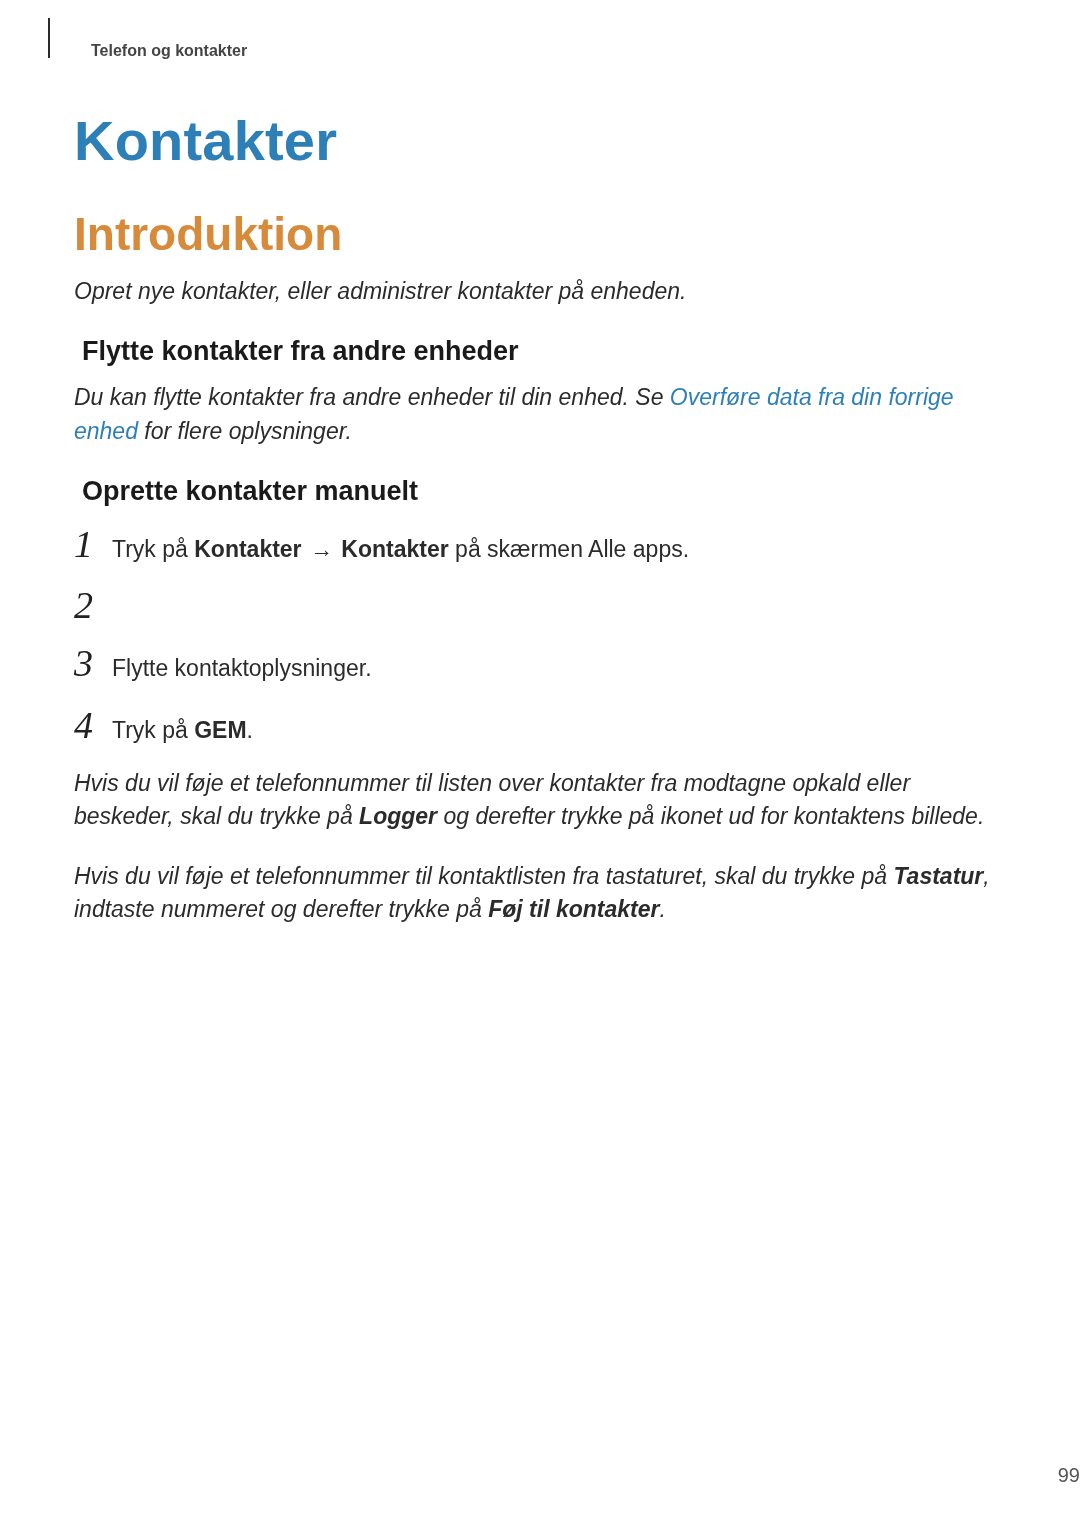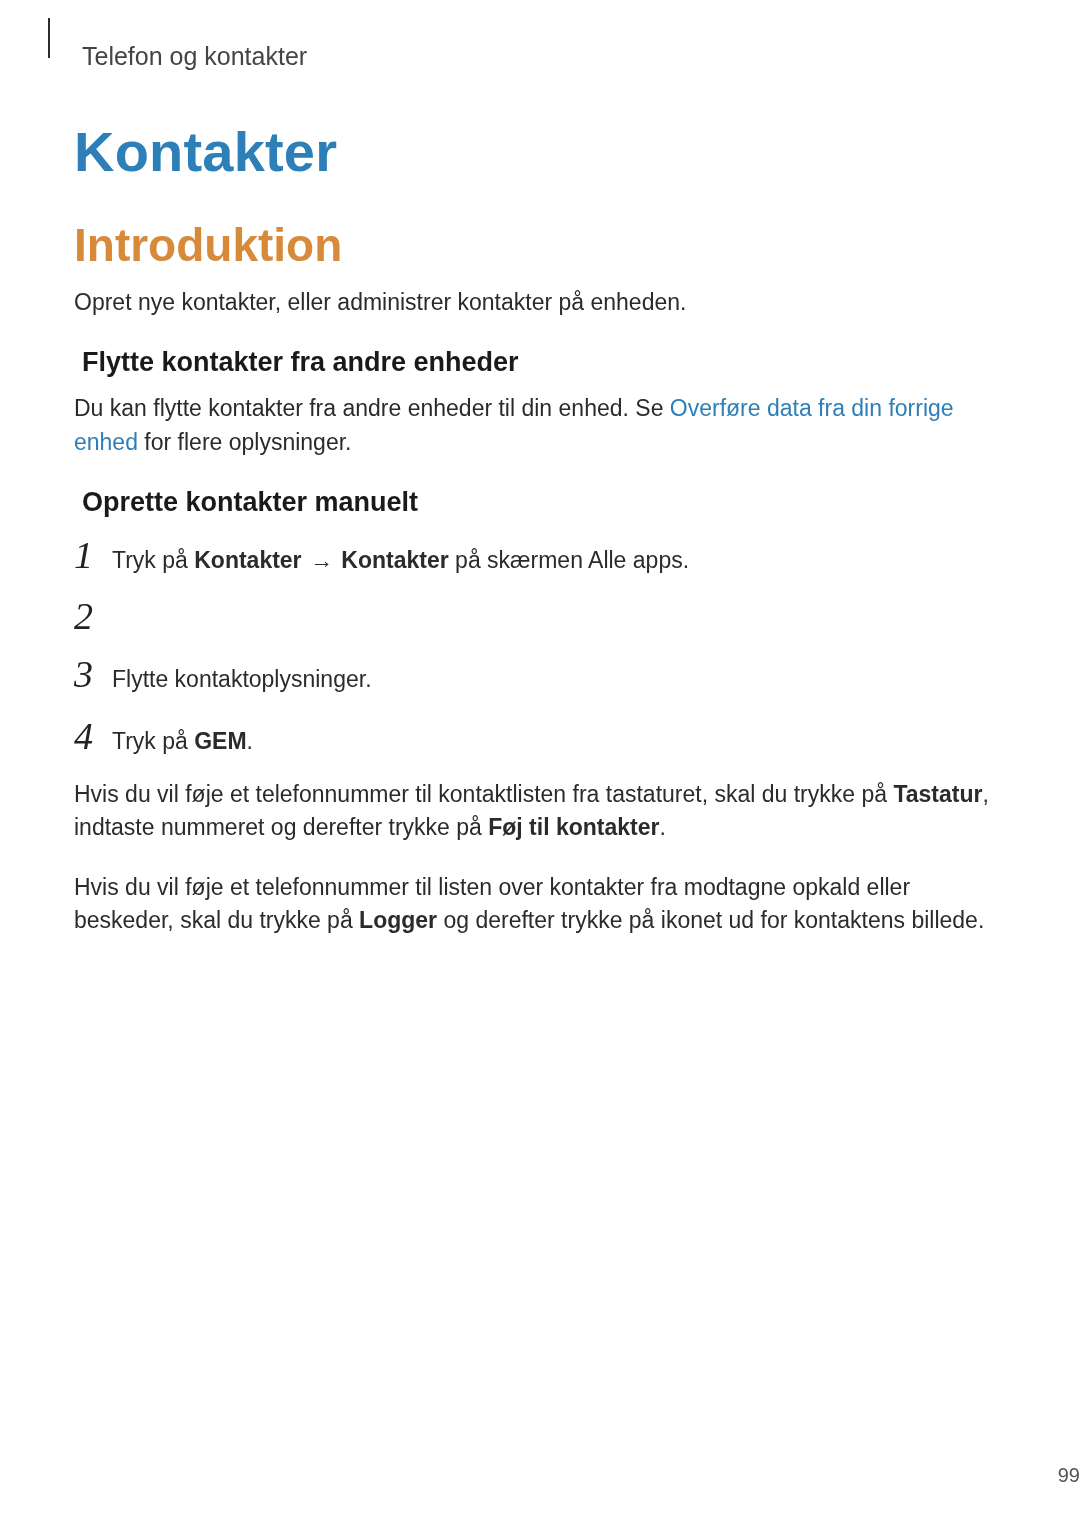--- a/index.html
+++ b/index.html
@@ -20,43 +20,44 @@
     padding: 28px 74px 0 74px;
   }
   .header-line {
     position: absolute;
     left: 48px;
     top: 18px;
     height: 40px;
     border-left: 2px solid #2b2b2b;
   }
   .breadcrumb {
-    font-size: 25px;
+    font-size: 16px;
     color: #444;
-    margin: 14px 0 0 8px;
-    font-weight: 400;
+    margin: 14px 0 0 17px;
+    font-weight: 700;
   }
   h1.title {
     color: #2d7fb8;
     font-size: 56px;
     font-weight: 700;
     margin: 48px 0 34px 0;
     letter-spacing: 0.2px;
   }
   h2.section {
     color: #d88a3b;
     font-size: 46px;
     font-weight: 600;
     margin: 26px 0 14px 0;
   }
   p.body {
     font-size: 23px;
     line-height: 1.45;
     margin: 10px 0 26px 0;
     color: #2b2b2b;
+    font-style: italic;
   }
   h3.subsection {
     font-size: 27px;
     font-weight: 600;
     margin: 28px 0 14px 8px;
     color: #1a1a1a;
   }
   a.link {
     color: #2d7fb8;
     text-decoration: none;
@@ -142,21 +143,21 @@
     <div class="step">
       <div class="step-num">4</div>
       <div class="step-text">
         <span>Tryk på </span><b>GEM</b><span>.</span>
       </div>
     </div>
 
   </div>
 
   <p class="body">
-    <span>Hvis du vil føje et telefonnummer til kontaktlisten fra tastaturet, skal du trykke på </span><b>Tastatur</b><span>, indtaste nummeret og derefter trykke på </span><b>Føj til kontakter</b><span>.</span>
+    <span>Hvis du vil føje et telefonnummer til listen over kontakter fra modtagne opkald eller beskeder, skal du trykke på </span><b>Logger</b><span> og derefter trykke på ikonet ud for kontaktens billede.</span>
   </p>
 
   <p class="body">
-    <span>Hvis du vil føje et telefonnummer til listen over kontakter fra modtagne opkald eller beskeder, skal du trykke på </span><b>Logger</b><span> og derefter trykke på ikonet ud for kontaktens billede.</span>
+    <span>Hvis du vil føje et telefonnummer til kontaktlisten fra tastaturet, skal du trykke på </span><b>Tastatur</b><span>, indtaste nummeret og derefter trykke på </span><b>Føj til kontakter</b><span>.</span>
   </p>
 
   <div class="footer-page">99</div>
 </div>
 
 </body></html>

